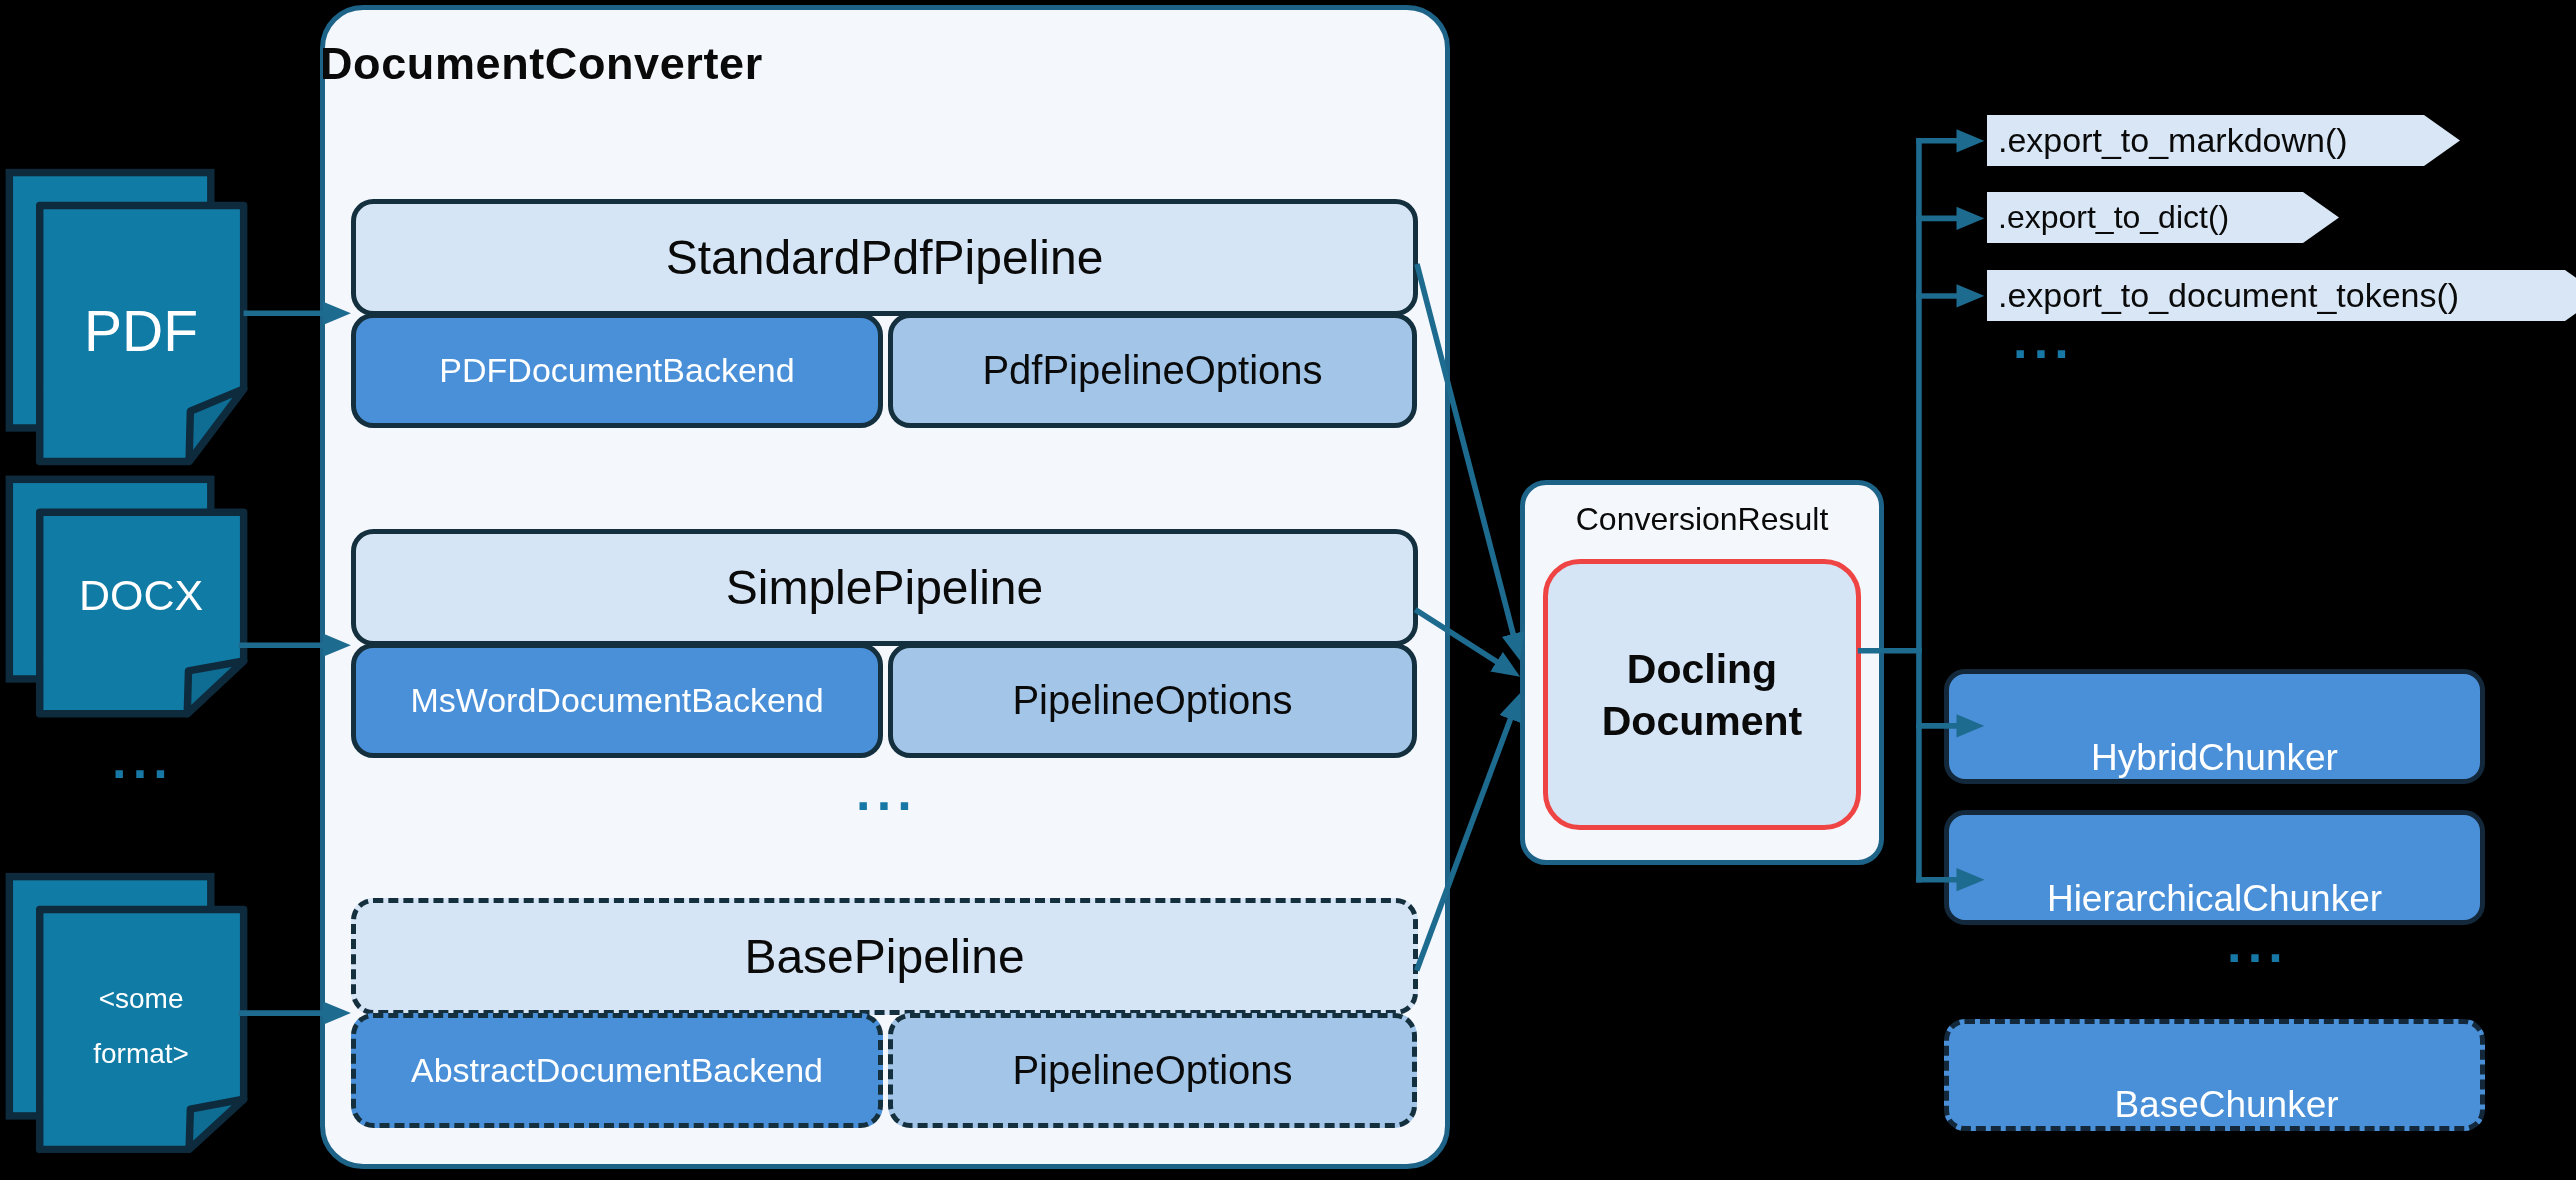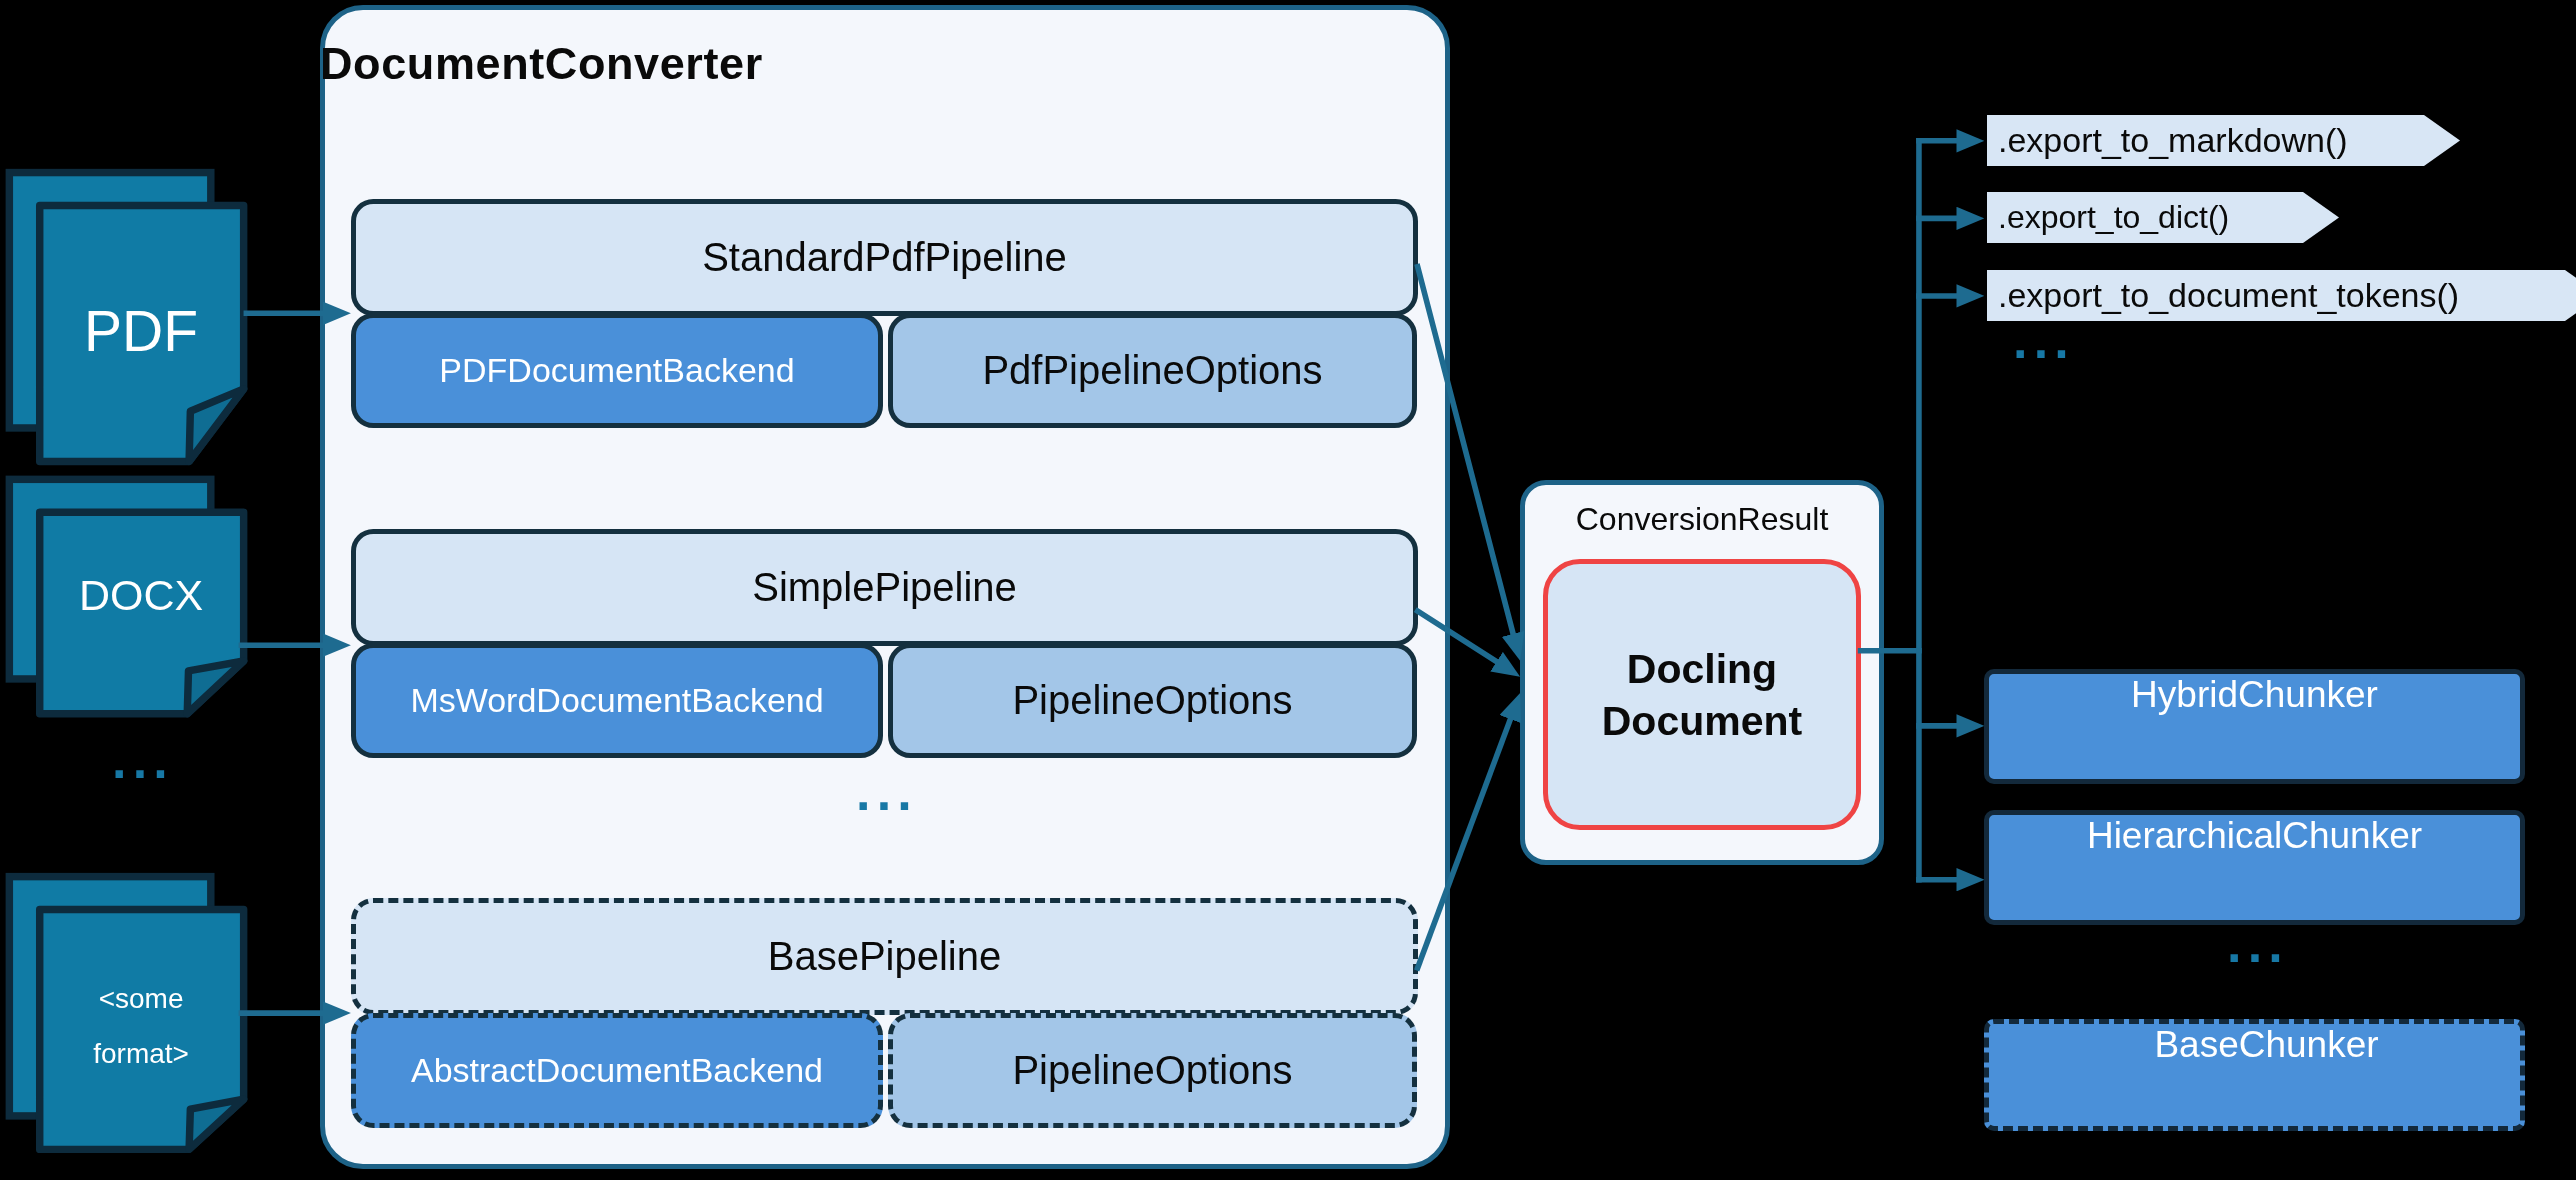--- a/index.html
+++ b/index.html
@@ -17,21 +17,21 @@
   .converter-title{
     left:320px;top:38px;width:1130px;text-align:left;
     font-size:45px;font-weight:bold;color:#0a0a0a;letter-spacing:0.6px;
   }
   
   .pipe,.backend,.options{
     box-sizing:border-box;display:flex;align-items:center;justify-content:center;
     border:5px solid #14303f;
   }
   .pipe{
-    background:#d6e5f5;border-radius:22.3px;font-size:40px;color:#0a0a0a;
+    background:#d6e5f5;border-radius:22.3px;font-size:48px;color:#0a0a0a;
   }
   .backend{
     background:#4a90d9;border-radius:22.3px;font-size:34px;color:#ffffff;
   }
   .options{
     background:#a3c6e8;border-radius:22.3px;font-size:40px;color:#0a0a0a;
   }
   .dashed{border-style:dashed;}
   
   .g1-pipe{left:351px;top:199px;width:1067px;height:117px;}
@@ -87,23 +87,23 @@
   .pennant-2{
     left:1987px;top:192px;width:352px;height:51px;font-size:32px;
     clip-path:polygon(0 0,316px 0,352px 50%,316px 100%,0 100%);
   }
   .pennant-3{
     left:1987px;top:270px;width:614px;height:51px;
     clip-path:polygon(0 0,578px 0,614px 50%,578px 100%,0 100%);
   }
   
   .chunker{
-    left:1984px;width:541px;height:115px;box-sizing:border-box;
-    background:#4a90d9;border:5.6px solid #13293b;border-radius:10px;
-    display:flex;align-items:flex-start;justify-content:center;
+    left:1944px;width:541px;height:115px;box-sizing:border-box;
+    background:#4a90d9;border:5.6px solid #13293b;border-radius:21px;
+    display:flex;align-items:flex-end;justify-content:center;
     color:#ffffff;font-size:37px;
   }
   .chunker-1{top:669px;}
   .chunker-2{top:810px;}
   .chunker-3{top:1019px;height:112px;border-style:dashed;padding-left:24px;}
   
   .wires{left:0;top:0;width:2576px;height:1180px;z-index:10;pointer-events:none;}
 </style>
 </head>
 <body>

